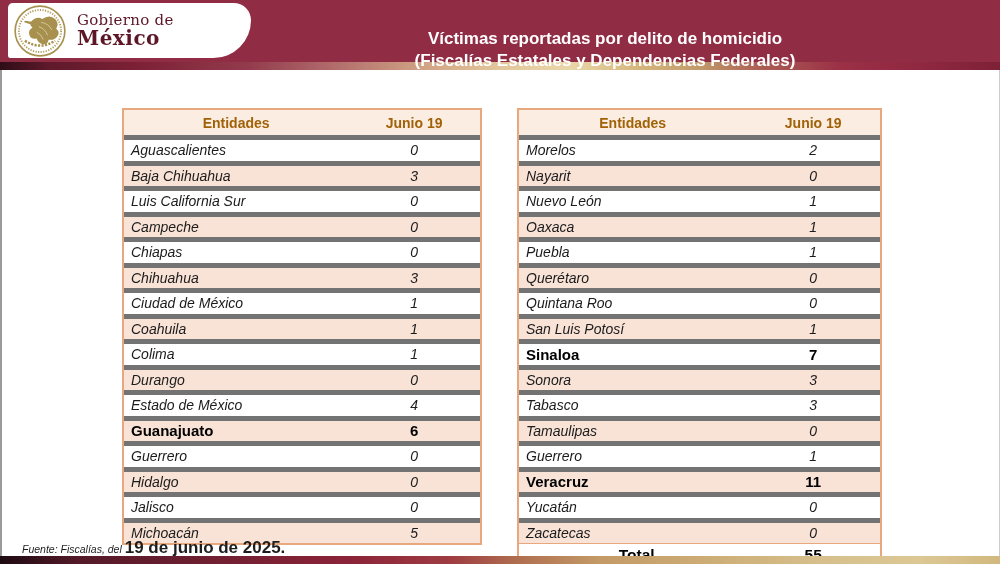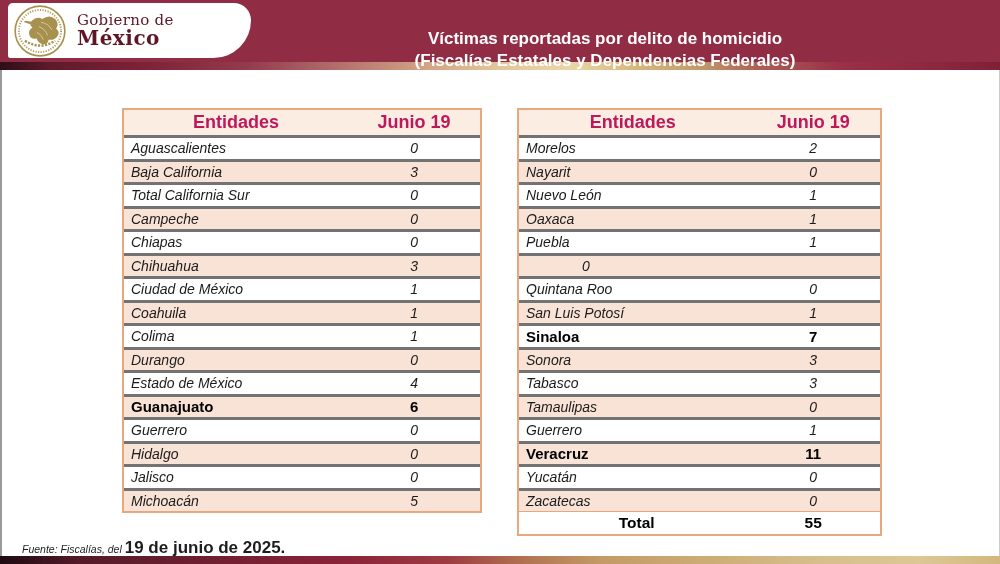--- a/index.html
+++ b/index.html
@@ -35,26 +35,26 @@
 
   
   .dtable {
     position:absolute; top:108px; border:2px solid #E8A87E; box-sizing:border-box;
     background:#ffffff;
   }
   .dtable.left  { left:122px; width:360px; }
   .dtable.right { left:517px; width:365px; }
   .thead {
     display:flex; height:25px; align-items:center; background:#FBEDE2;
-    font-weight:bold; font-size:18px; color:#be185d;
+    font-weight:bold; font-size:14px; color:#a16207;
   }
   .thead .hname { width:63%; text-align:center; }
   .thead .hval  { width:37%; text-align:center; }
   .trow {
-    display:flex; height:20.5px; align-items:center; border-top:3px solid #737373;
+    display:flex; height:20.5px; align-items:center; border-top:5px solid #737373;
     font-size:14px; font-style:italic; color:#1b1b1b; background:#ffffff;
   }
   .trow.alt { background:#F9E3D7; }
   .trow.bold-row { font-style:normal; font-weight:bold; font-size:15px; color:#000000; }
   .tname { width:63%; padding-left:7px; box-sizing:border-box; text-align:left;
            white-space:nowrap; overflow:hidden; }
   .tval  { width:37%; text-align:center; }
   .total-row {
     display:flex; height:22px; align-items:center; border-top:1px solid #E8A87E;
     font-weight:bold; font-size:15.5px; color:#000000; background:#ffffff;
@@ -110,25 +110,25 @@
   <div class="dtable left">
     <div class="thead">
       <span class="hname">Entidades</span>
       <span class="hval">Junio 19</span>
     </div>
   <div class="trow">
     <span class="tname">Aguascalientes</span>
     <span class="tval">0</span>
   </div>
       <div class="trow alt">
-    <span class="tname">Baja California</span>
-    <span class="tval">3</span>
-  </div>
-      <div class="trow">
-    <span class="tname">Total California Sur</span>
+    <span class="tname">Baja Chihuahua</span>
+    <span class="tval">3</span>
+  </div>
+      <div class="trow">
+    <span class="tname">Luis California Sur</span>
     <span class="tval">0</span>
   </div>
       <div class="trow alt">
     <span class="tname">Campeche</span>
     <span class="tval">0</span>
   </div>
       <div class="trow">
     <span class="tname">Chiapas</span>
     <span class="tval">0</span>
   </div>
@@ -197,20 +197,21 @@
   </div>
       <div class="trow alt">
     <span class="tname">Oaxaca</span>
     <span class="tval">1</span>
   </div>
       <div class="trow">
     <span class="tname">Puebla</span>
     <span class="tval">1</span>
   </div>
       <div class="trow alt">
+    <span class="tname">Querétaro</span>
     <span class="tval">0</span>
   </div>
       <div class="trow">
     <span class="tname">Quintana Roo</span>
     <span class="tval">0</span>
   </div>
       <div class="trow alt">
     <span class="tname">San Luis Potosí</span>
     <span class="tval">1</span>
   </div>

